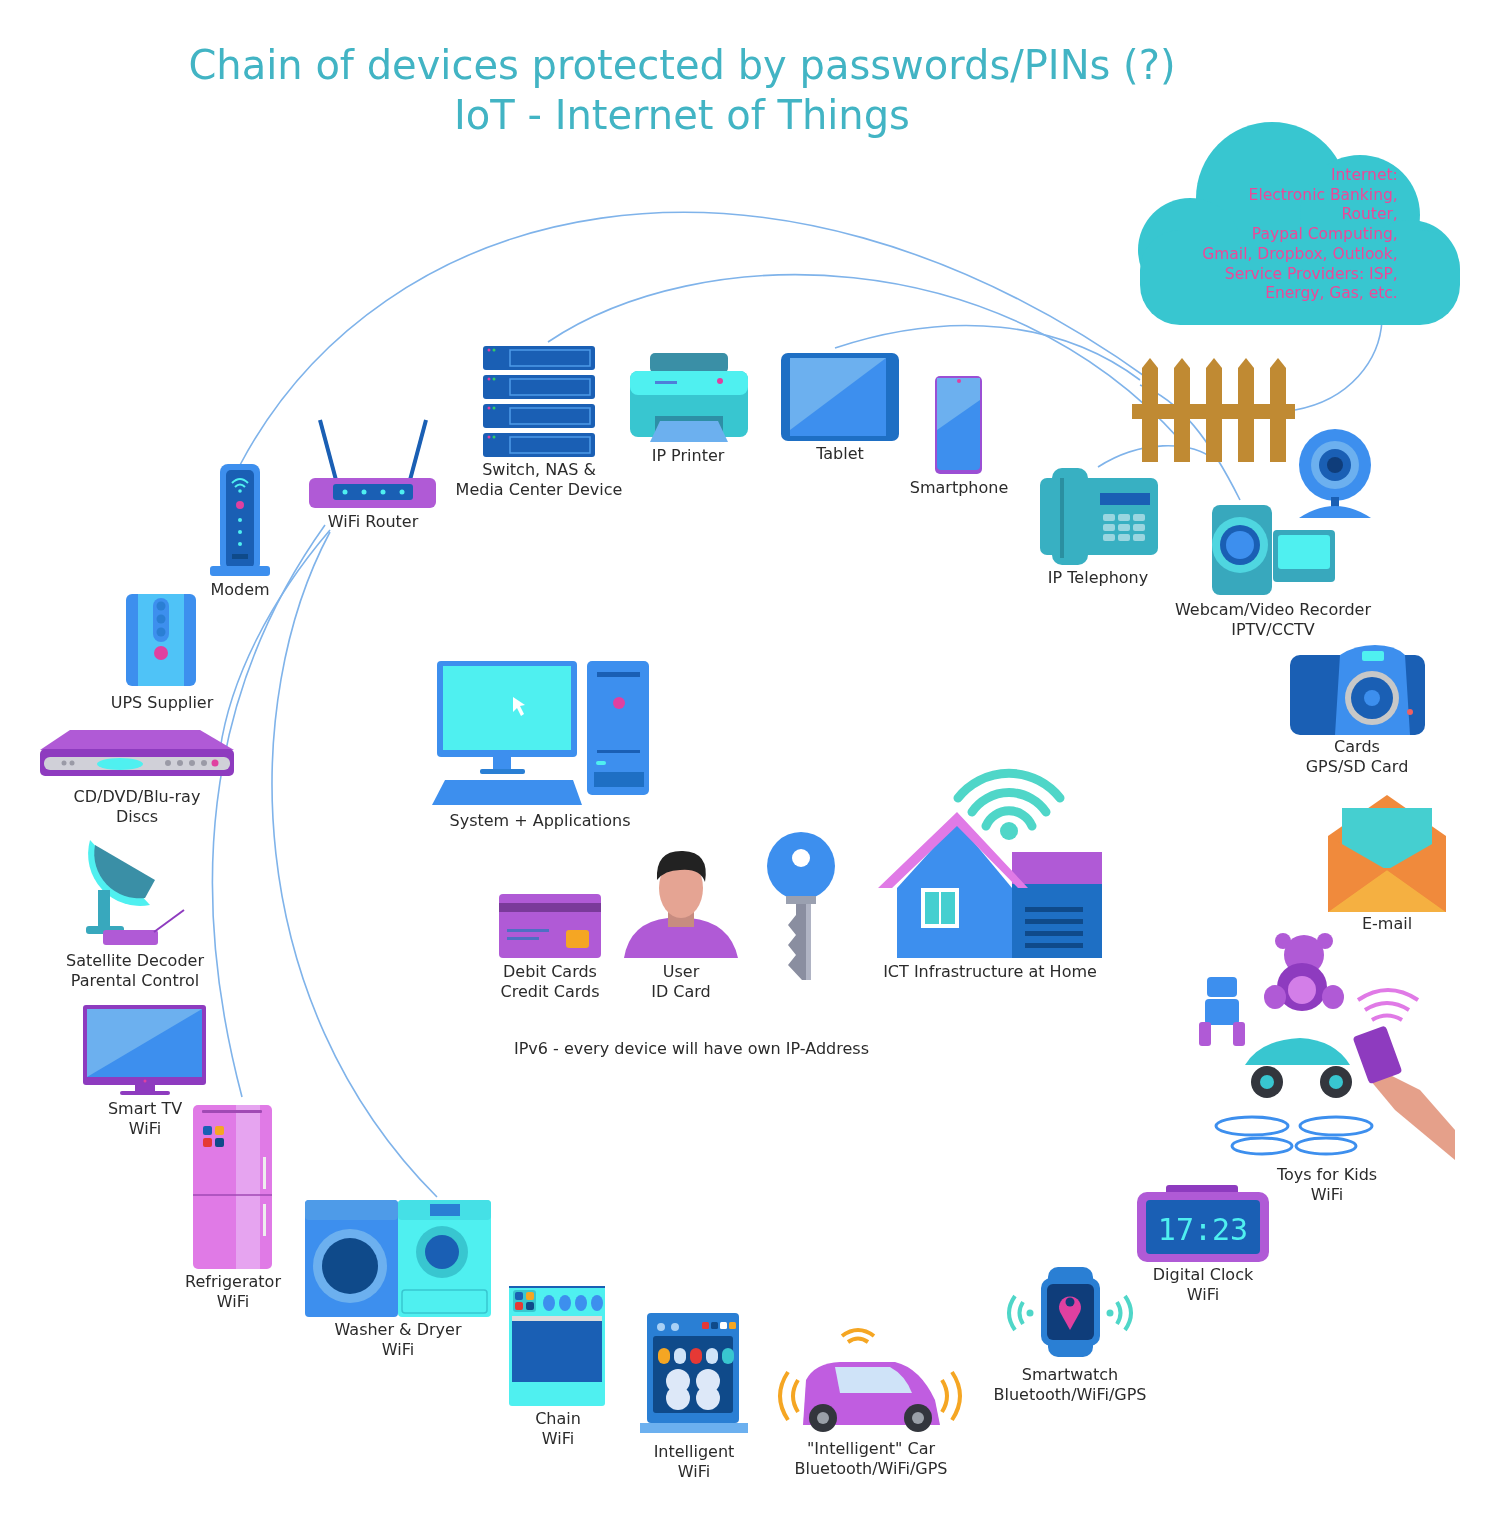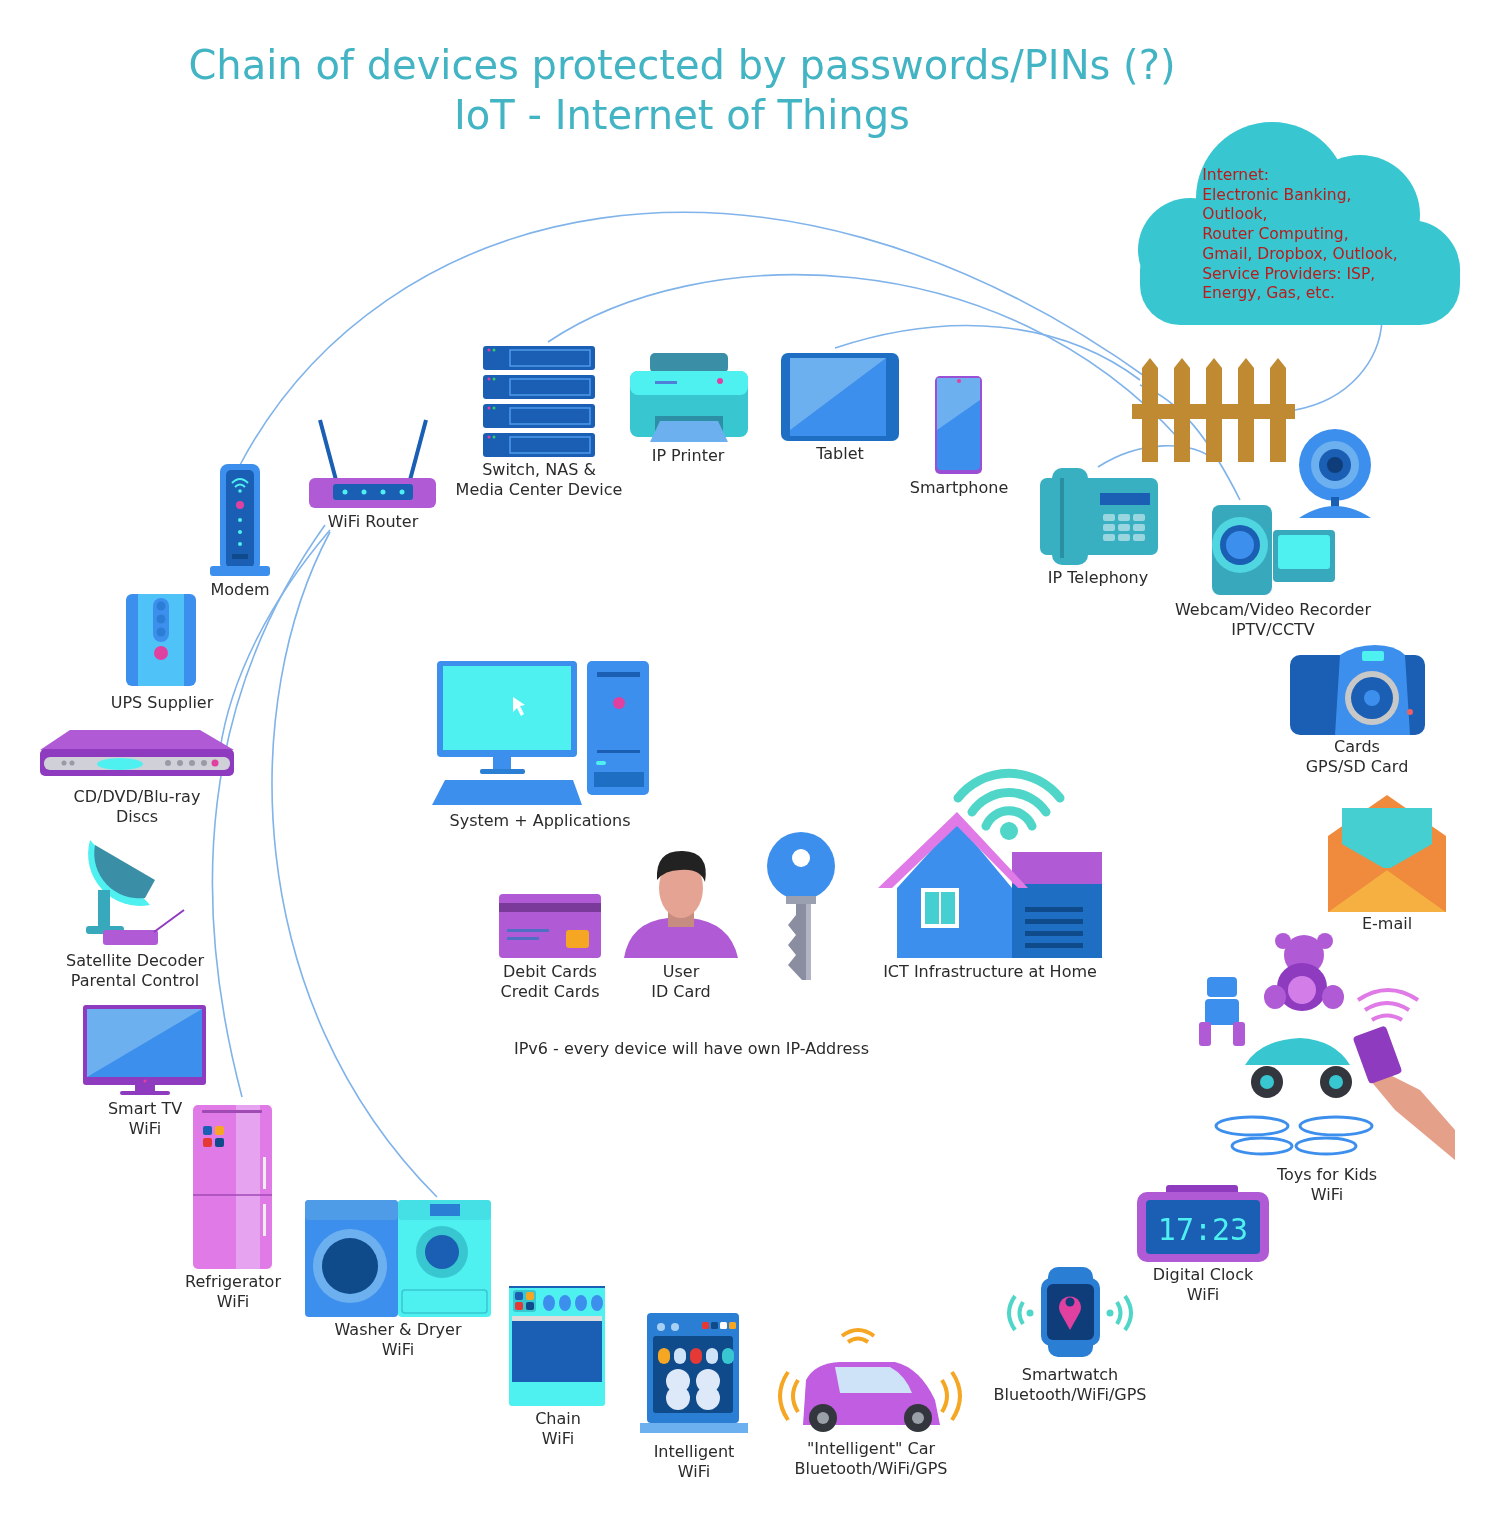--- a/index.html
+++ b/index.html
@@ -7,21 +7,21 @@
          font-family: "DejaVu Sans", sans-serif; color: #2b2b2b; }
   .title { position: absolute; left: 0; width: 1364px; text-align: center;
            color: #42b4c4; font-family: "DejaVu Sans", sans-serif; font-size: 40px; line-height: 50px; }
   #title1 { top: 40px; }
   #title2 { top: 90px; }
   svg.canvas { position: absolute; left: 0; top: 0; }
   .lbl { position: absolute; text-align: center; font-size: 16px; line-height: 20px; color: #2b2b2b;
          white-space: nowrap; transform: translateX(-50%); }
   .lbl span { display: block; }
   .cloud-text { position: absolute; left: 1300px; top: 166px; transform: translateX(-50%);
-                text-align: left; color: #b91c1c; font-size: 15.5px; line-height: 19.7px; white-space: nowrap; }
+                text-align: right; color: #ec4899; font-size: 15.5px; line-height: 19.7px; white-space: nowrap; }
   .cloud-text span { display: block; }
   .note { position: absolute; left: 498px; top: 1039px; font-size: 16px; color: #2b2b2b; white-space: nowrap; margin-left: 16px; }
 </style>
 </head>
 <body>
 
 <div class="title" id="title1">Chain of devices protected by passwords/PINs (?)</div>
 <div class="title" id="title2">IoT - Internet of Things</div>
 
 <svg class="canvas" width="1500" height="1525" viewBox="0 0 1500 1525">
@@ -424,22 +424,22 @@
         <rect x="1025" y="943" width="58" height="5"></rect>
       </g>
   </g>
 
   <text id="clock-display" x="1203" y="1240" text-anchor="middle" font-family="DejaVu Sans Mono, monospace" font-size="30" fill="#4ff0f0">17:23</text>
 </svg>
 
 <div class="cloud-text">
   <span>Internet:</span>
   <span>Electronic Banking,</span>
-  <span>Outlook,</span>
-  <span>Router Computing,</span>
+  <span>Router,</span>
+  <span>Paypal Computing,</span>
   <span>Gmail, Dropbox, Outlook,</span>
   <span>Service Providers: ISP,</span>
   <span>Energy, Gas, etc.</span>
 </div>
 
 <div class="lbl" style="left:539px;top:460px">
     <span>Switch, NAS &amp;</span>
     <span>Media Center Device</span>
   </div>
 <div class="lbl" style="left:688px;top:446px">

